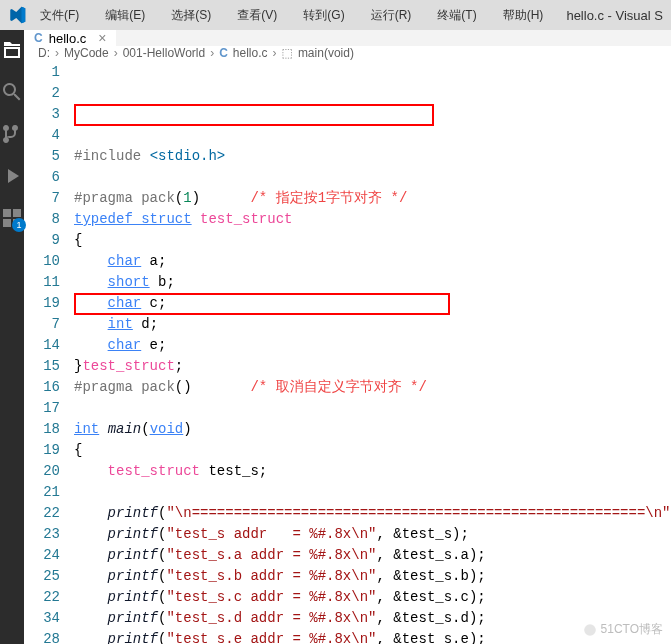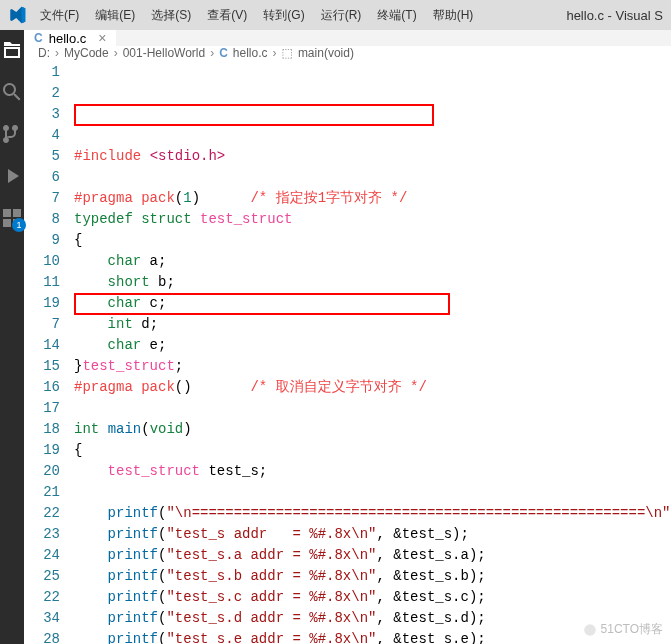--- a/index.html
+++ b/index.html
@@ -1,19 +1,19 @@
 <!DOCTYPE html>
 <html><head>
 <meta charset="utf-8">
 <style>
 * { margin: 0; padding: 0; box-sizing: border-box; }
 body { font-family: "Segoe UI", Tahoma, sans-serif; font-size: 13px; background: #fff; width: 671px; height: 644px; overflow: hidden; position: relative; }
 .titlebar { height: 30px; background: #dddddd; display: flex; align-items: center; padding: 0 8px; }
 .titlebar .vs-icon { width: 18px; height: 18px; margin-right: 8px; }
-.menu { display: flex; gap: 4px; flex: 1; }
+.menu { display: flex; gap: 14px; flex: 1; }
 .menu-item { padding: 4px 6px; font-size: 12px; color: #333; cursor: pointer; }
 .win-title { font-size: 13px; color: #333; position: absolute; right: 8px; }
 .main { display: flex; height: calc(100% - 30px); }
 .activitybar { width: 48px; background: #2c2c2c; display: flex; flex-direction: column; align-items: center; padding-top: 8px; gap: 18px; }
 .activitybar .ab-icon { width: 24px; height: 24px; color: #858585; cursor: pointer; position: relative; }
 .activitybar .ab-icon.active { color: #fff; }
 .activitybar .ab-icon.active::before { content: ""; position: absolute; left: -12px; top: -4px; width: 2px; height: 32px; background: #fff; }
 .badge { position: absolute; bottom: -2px; right: -2px; background: #007acc; color: #fff; border-radius: 8px; font-size: 9px; min-width: 14px; height: 14px; display: flex; align-items: center; justify-content: center; padding: 0 3px; }
 .editor { flex: 1; background: #fff; display: flex; flex-direction: column; }
 .tabs { height: 35px; background: #f3f3f3; display: flex; align-items: stretch; }
@@ -21,26 +21,26 @@
 .tab .lang-icon { color: #6196cc; font-weight: bold; font-size: 12px; }
 .tab .close { color: #888; font-size: 14px; cursor: pointer; margin-left: 6px; }
 .breadcrumb { height: 22px; display: flex; align-items: center; padding: 0 14px; font-size: 12px; color: #616161; gap: 5px; }
 .breadcrumb .sep { color: #888; }
 .breadcrumb .cube { color: #888; }
 .code-area { flex: 1; display: flex; font-family: Consolas, "Courier New", monospace; font-size: 14px; line-height: 21px; position: relative; }
 .gutter { width: 50px; text-align: right; color: #237893; padding-right: 14px; padding-top: 2px; user-select: none; }
 .gutter .ln { height: 21px; }
 .code { flex: 1; padding-top: 2px; white-space: pre; color: #000; position: relative; }
 .code .line { height: 21px; }
-.tk-pp { color: #ef4444; }
-.tk-inc { color: #be185d; }
+.tk-pp { color: #737373; }
+.tk-inc { color: #0369a1; }
 .tk-str { color: #a31515; }
-.tk-kw { color: #15803d; }
+.tk-kw { color: #3b82f6; text-decoration: underline; }
 .tk-type { color: #ec4899; }
-.tk-fn { color: #0369a1; }
+.tk-fn { color: #0f172a; font-style: italic; }
 .tk-num { color: #098658; }
 .tk-cm { color: #ef4444; }
 .tk-pn { color: #000; }
 .redbox { position: absolute; border: 2px solid #ff0000; pointer-events: none; }
 .watermark { position: absolute; right: 8px; bottom: 6px; font-size: 12px; color: #bdbdbd; display: flex; align-items: center; gap: 4px; }
 .watermark .wm-icon { width: 14px; height: 14px; opacity: 0.5; }
 </style>
 </head>
 <body>
 

